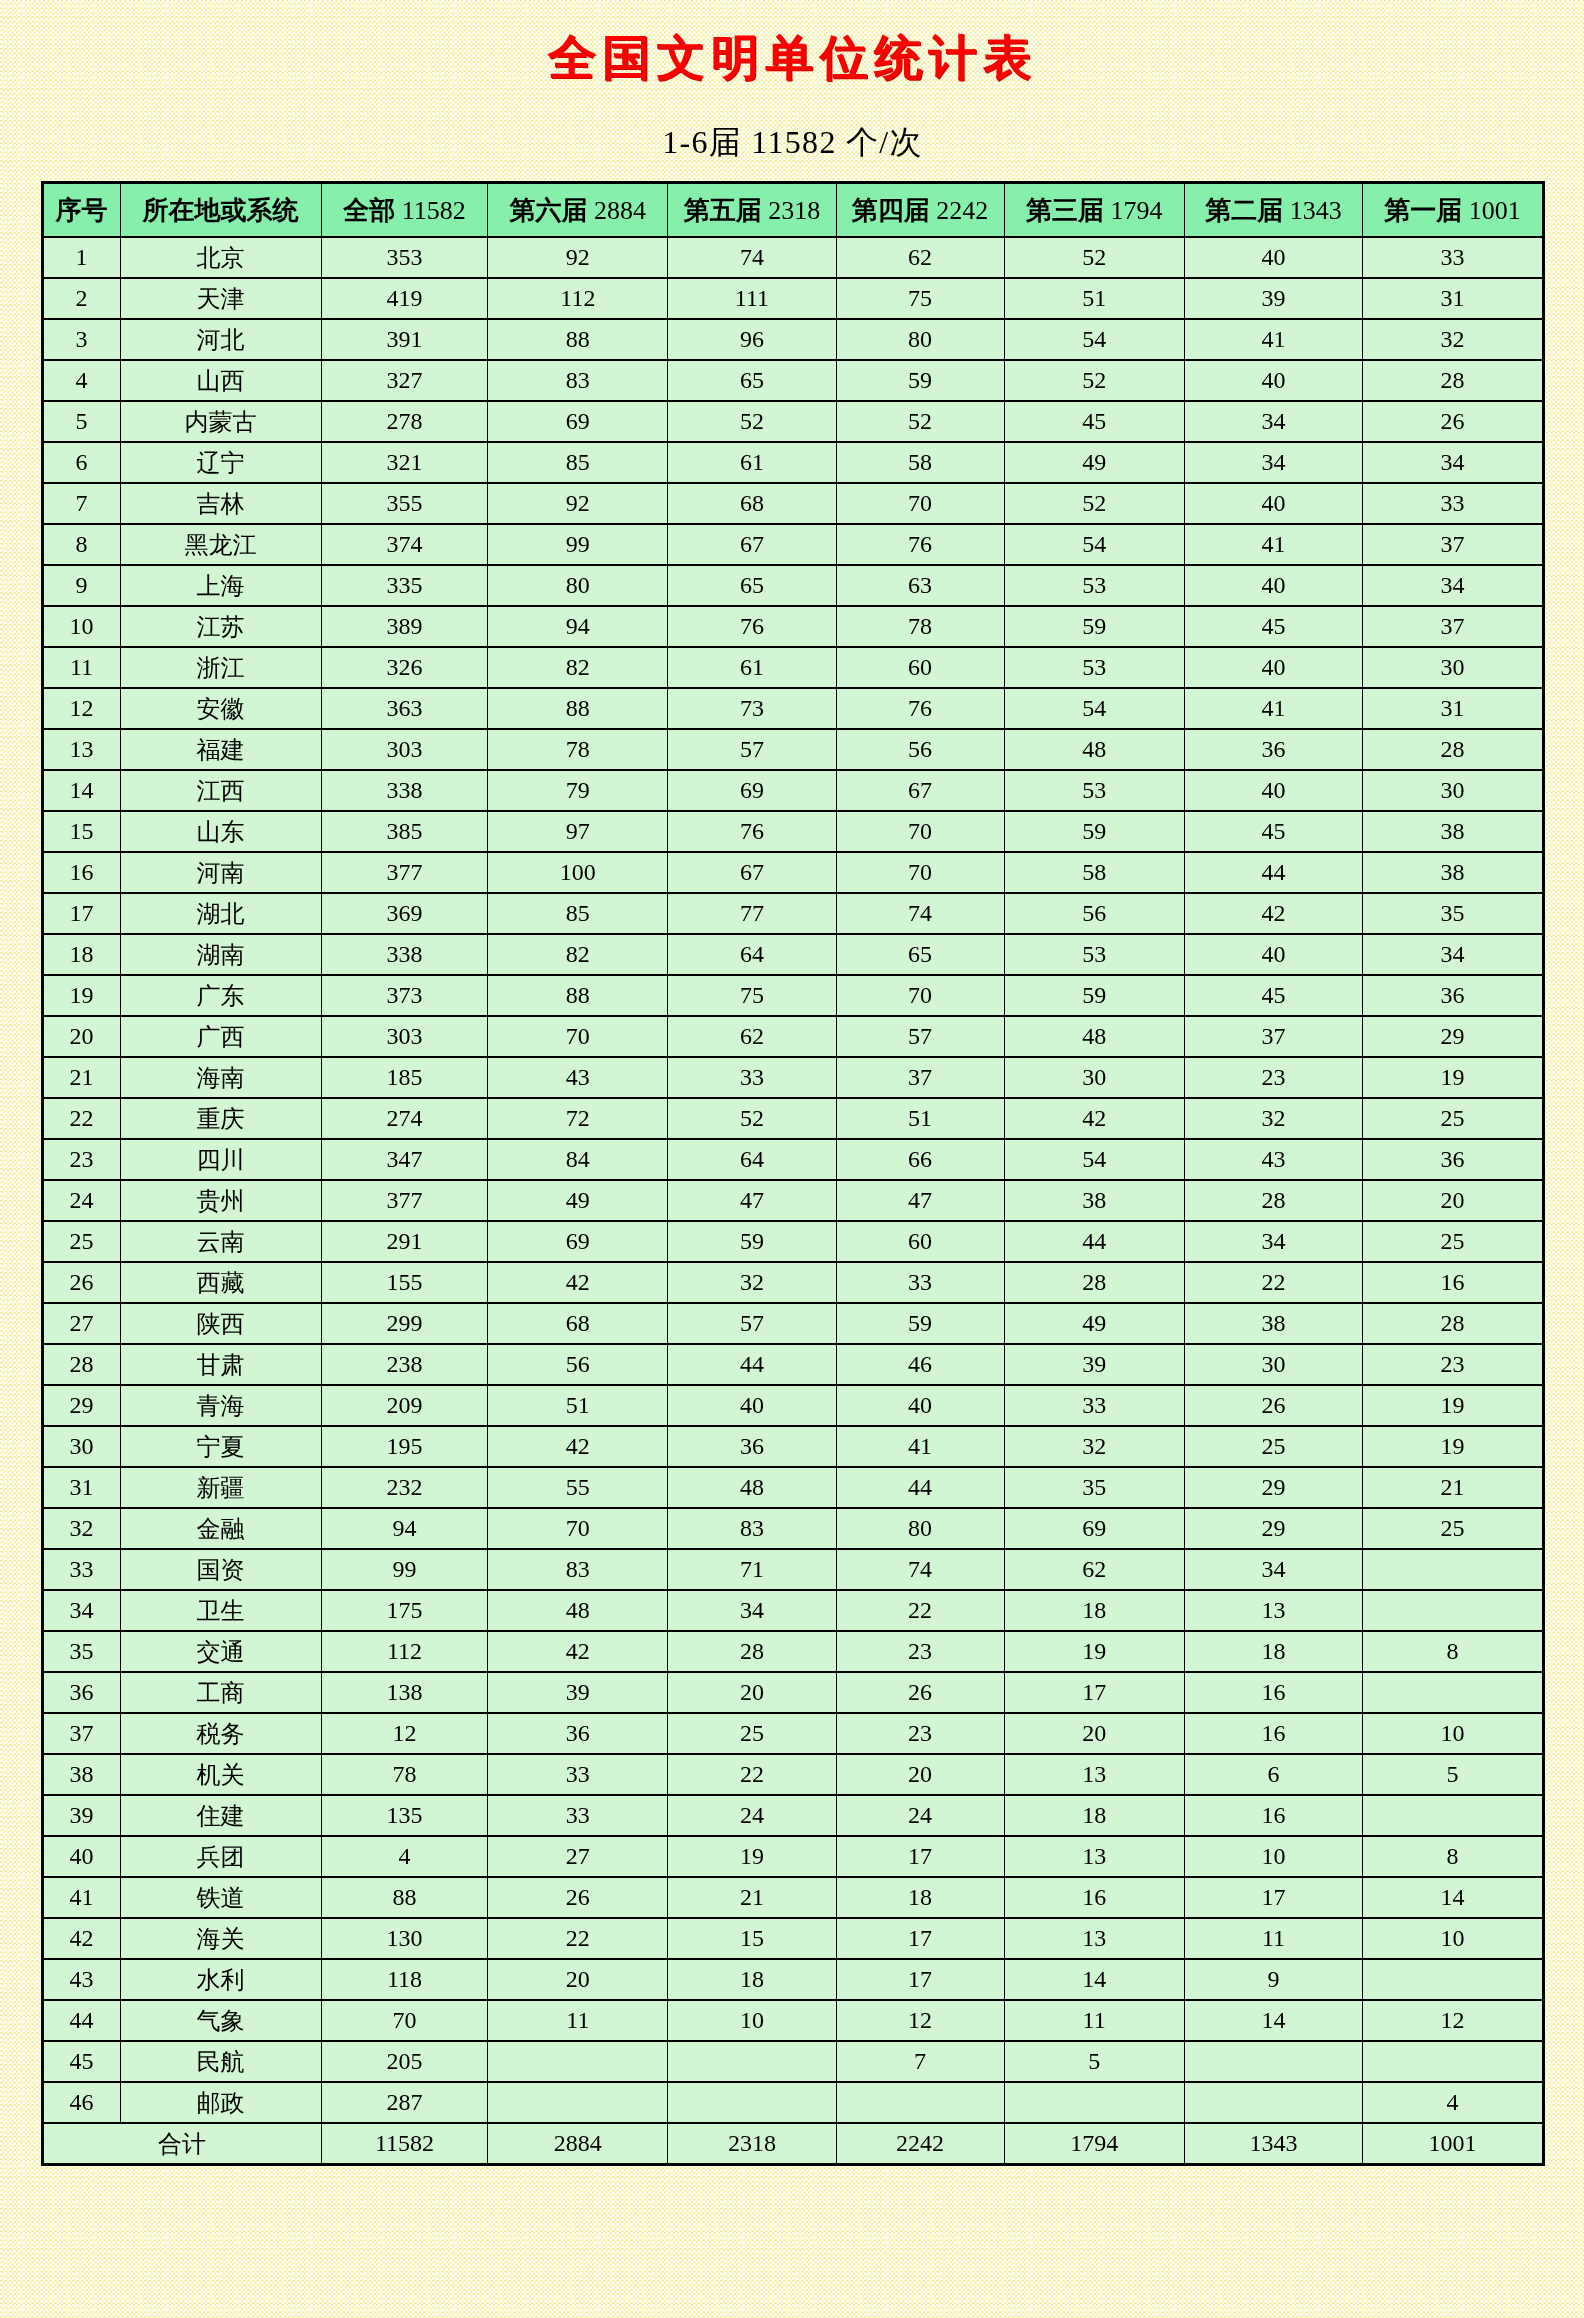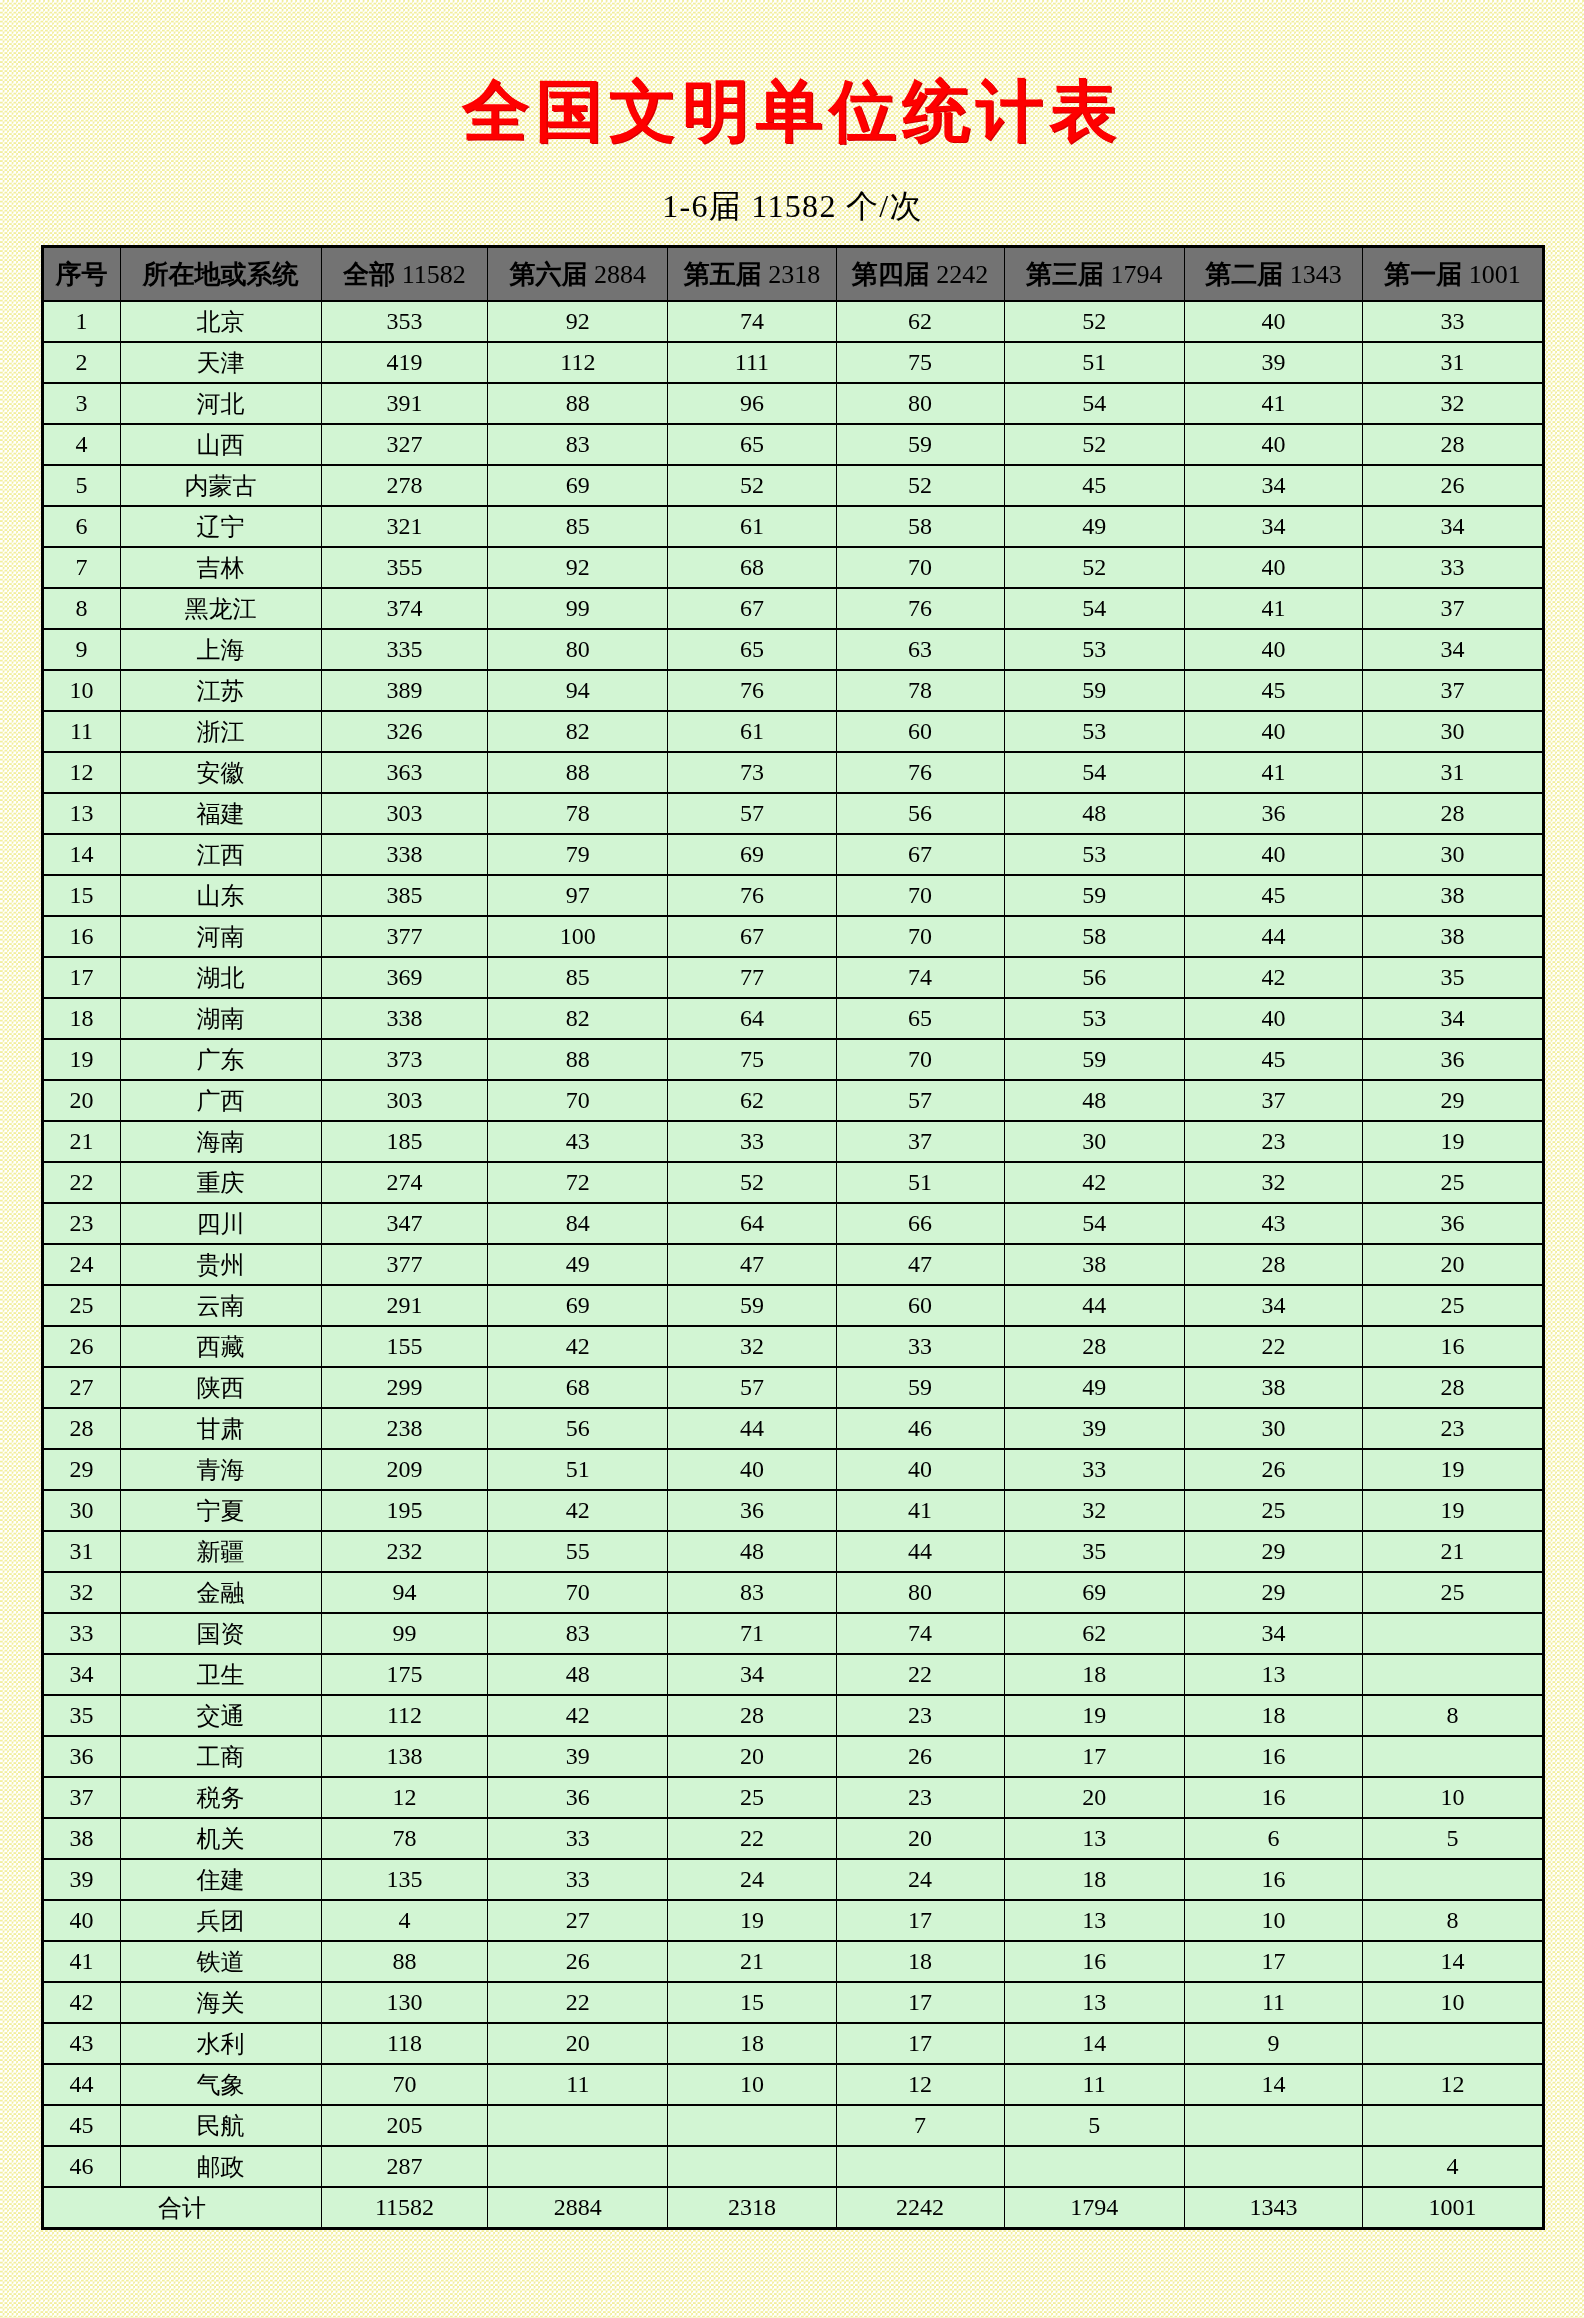--- a/index.html
+++ b/index.html
@@ -10,23 +10,23 @@
     width: 1585px;
     height: 2319px;
     background-color: #fdfbe0;
     background-image: conic-gradient(#f2ee9c 25%, #ffffff 25% 50%, #f2ee9c 50% 75%, #ffffff 75%);
     background-size: 4.5px 4.5px;
     font-family: "Liberation Serif", "DejaVu Serif", serif;
     color: #000;
     overflow: hidden;
   }
   .page-title {
-    margin-top: 75px;
+    margin-top: 32px;
     text-align: center;
-    font-size: 67px;
+    font-size: 48px;
     line-height: 1.1;
     font-weight: bold;
     color: #fe0000;
     letter-spacing: 6.4px;
     text-shadow: 1.3px 1.3px 0 #d40000;
     font-family: "Liberation Serif", "DejaVu Serif", serif;
   }
   .page-subtitle {
     margin-top: 36px;
     text-align: center;
@@ -47,21 +47,21 @@
     border-right: 1.3px solid #000;
     border-top: 2.6px solid #000;
     border-bottom: 2.6px solid #000;
     text-align: center;
     vertical-align: middle;
     padding: 0;
     overflow: hidden;
     white-space: nowrap;
   }
   table.stats thead th {
-    background: #737373;
+    background: #86efac;
     height: 52px;
     font-size: 26px;
     font-weight: normal;
   }
   table.stats thead th .h-label {
     font-weight: bold;
   }
   table.stats thead th .h-count {
     font-weight: normal;
   }

